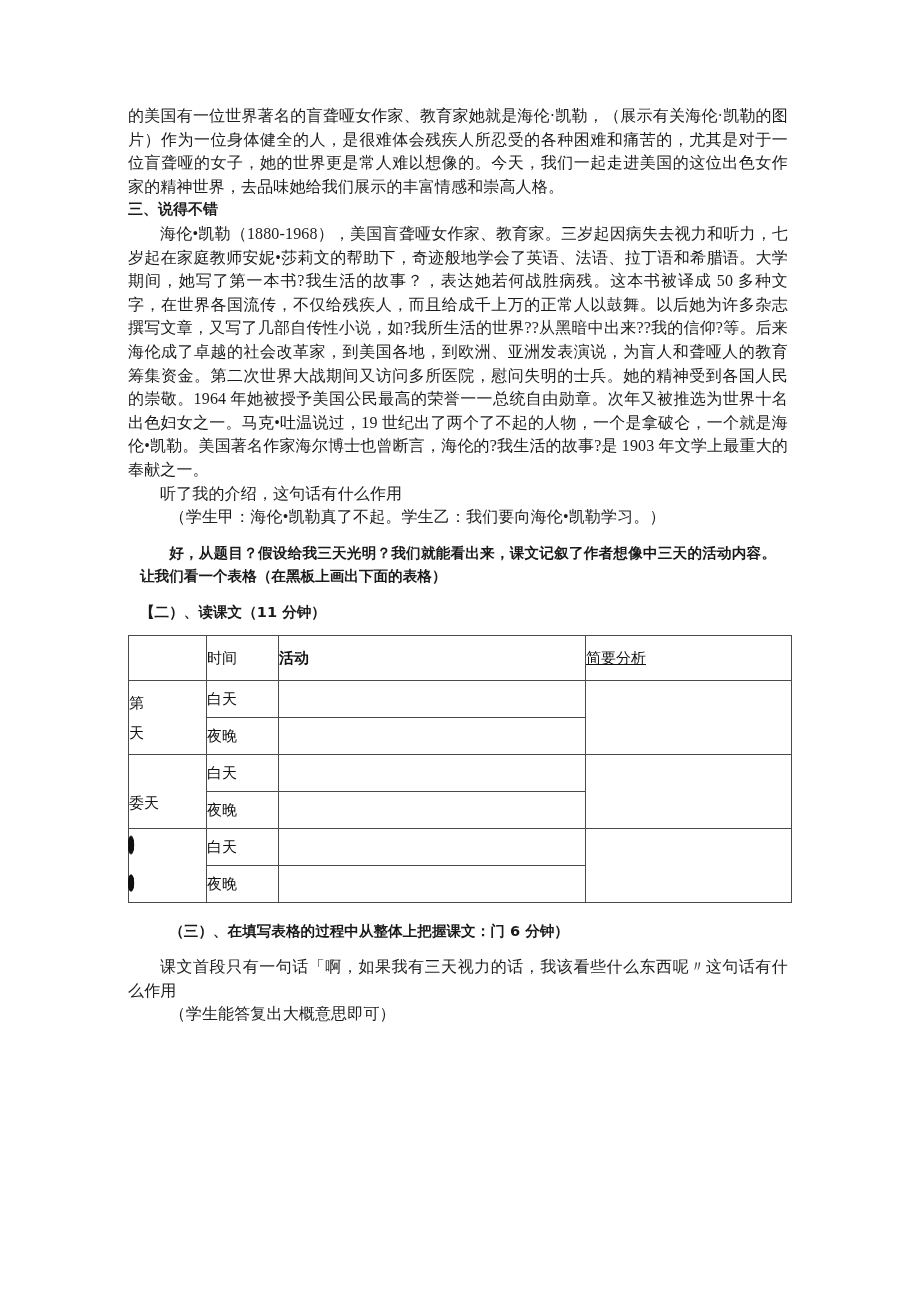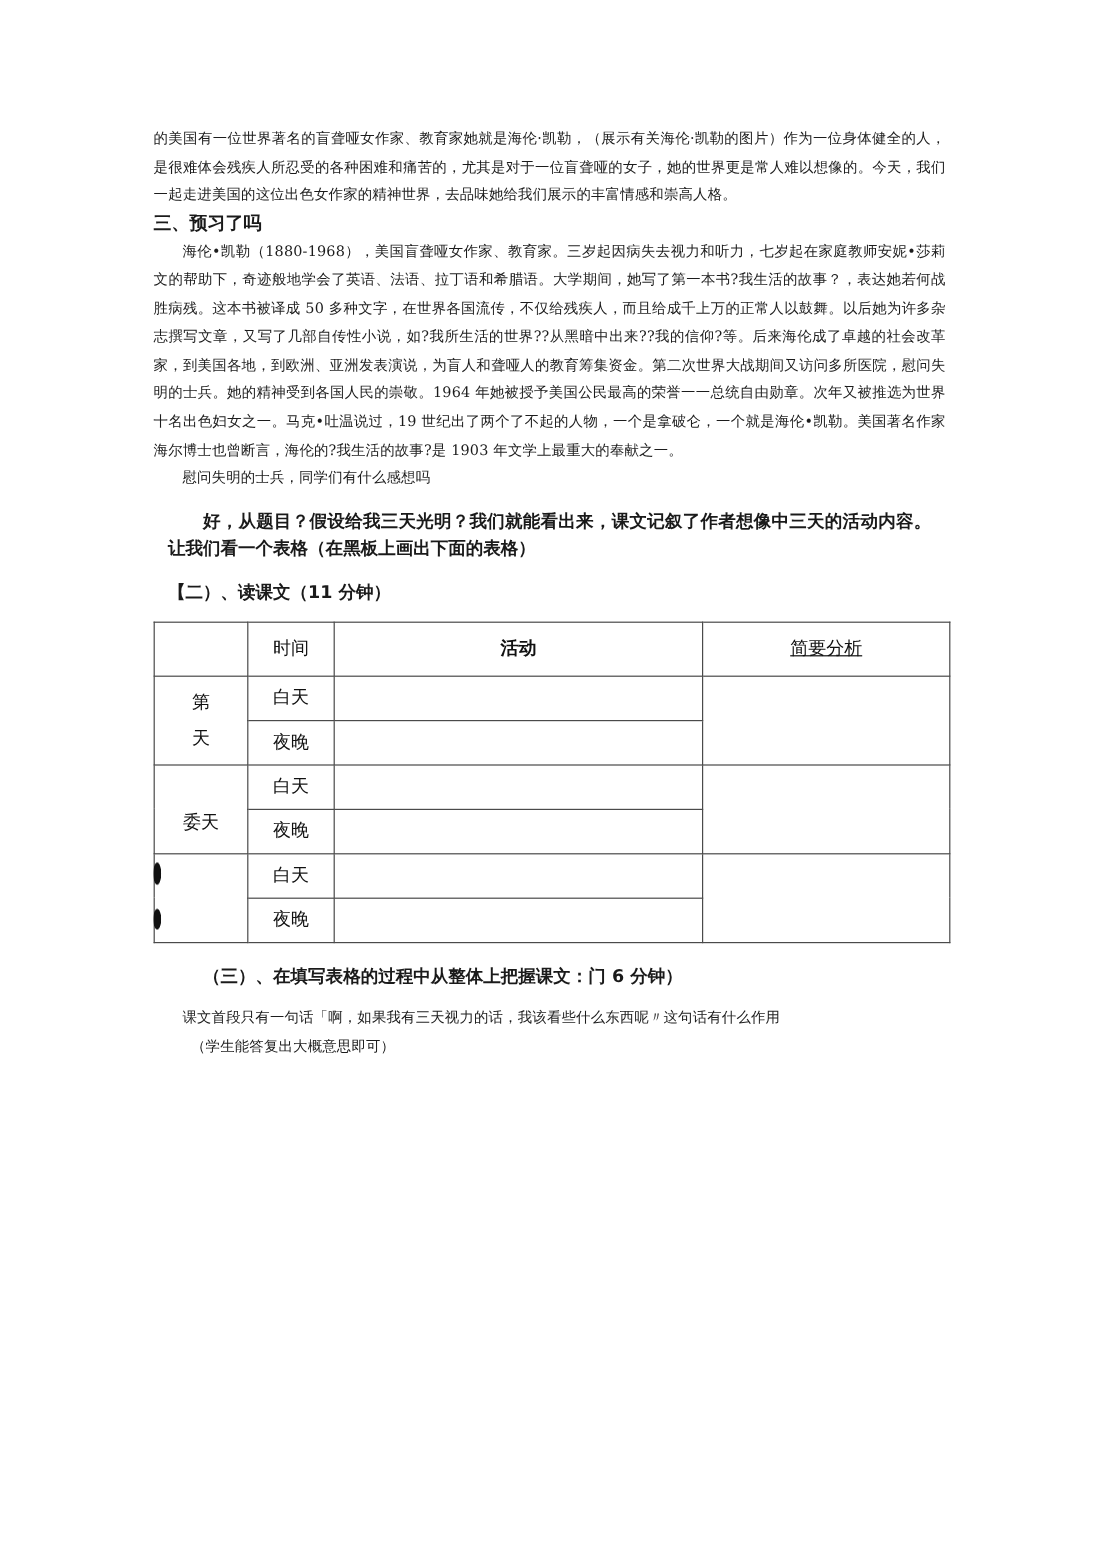--- a/index.html
+++ b/index.html
@@ -19,28 +19,29 @@
     background: #ffffff;
     overflow: hidden;
   }
   #content {
     position: absolute;
     left: 128px;
     top: 104px;
     width: 660px;
   }
   .para {
-    font-size: 12px;
+    font-size: 16px;
     line-height: 23.6px;
     text-align: justify;
     text-justify: inter-ideograph;
     margin: 0;
     letter-spacing: 0.15px;
     word-break: break-all;
     color: #1c1c1c;
+    font-family: Liberation Serif, serif;
   }
   .indent-1 { text-indent: 2em; }
   .bold-para {
     font-weight: bold;
     font-family: "DejaVu Sans", "Liberation Sans", sans-serif;
     font-size: 15px;
     line-height: 23.6px;
     margin: 0;
     text-align: justify;
     word-break: break-all;
@@ -59,21 +60,21 @@
   
   table.grid {
     border-collapse: collapse;
     width: 659px;
     margin-top: 6px;
     table-layout: fixed;
     font-family: "DejaVu Sans", "Liberation Sans", sans-serif;
   }
   table.grid td {
     border: 1px solid #4a4a4a;
-    text-align: center;
+    text-align: left;
     vertical-align: middle;
     font-size: 15px;
     padding: 0;
     color: #111;
   }
   td.c-day   { width: 77px; }
   td.c-time  { width: 71px; }
   td.c-act   { width: 306px; font-weight: bold; }
   td.c-anal  { width: 205px; text-decoration: underline; }
 
@@ -104,28 +105,29 @@
   .spacer-sm { height: 4px; }
 </style>
 </head>
 <body>
 
 <div id="page">
   <div id="content">
 
     <p class="para">的美国有一位世界著名的盲聋哑女作家、教育家她就是海伦·凯勒，（展示有关海伦·凯勒的图片）作为一位身体健全的人，是很难体会残疾人所忍受的各种困难和痛苦的，尤其是对于一位盲聋哑的女子，她的世界更是常人难以想像的。今天，我们一起走进美国的这位出色女作家的精神世界，去品味她给我们展示的丰富情感和崇高人格。</p>
 
-    <p class="bold-para">三、预习了吗</p>
+    <p class="bold-para">三、说得不错</p>
 
 
 
     <p class="para indent-1">海伦•凯勒（1880-1968），美国盲聋哑女作家、教育家。三岁起因病失去视力和听力，七岁起在家庭教师安妮•莎莉文的帮助下，奇迹般地学会了英语、法语、拉丁语和希腊语。大学期间，她写了第一本书?我生活的故事？，表达她若何战胜病残。这本书被译成 50 多种文字，在世界各国流传，不仅给残疾人，而且给成千上万的正常人以鼓舞。以后她为许多杂志撰写文章，又写了几部自传性小说，如?我所生活的世界??从黑暗中出来??我的信仰?等。后来海伦成了卓越的社会改革家，到美国各地，到欧洲、亚洲发表演说，为盲人和聋哑人的教育筹集资金。第二次世界大战期间又访问多所医院，慰问失明的士兵。她的精神受到各国人民的崇敬。1964 年她被授予美国公民最高的荣誉一一总统自由勋章。次年又被推选为世界十名出色妇女之一。马克•吐温说过，19 世纪出了两个了不起的人物，一个是拿破仑，一个就是海伦•凯勒。美国著名作家海尔博士也曾断言，海伦的?我生活的故事?是 1903 年文学上最重大的奉献之一。</p>
 
-    <p class="para indent-1">慰问失明的士兵，同学们有什么感想吗</p>
-
+    <p class="para indent-1">听了我的介绍，这句话有什么作用</p>
+
+    <p class="para" style="text-indent:2.6em;">（学生甲：海伦•凯勒真了不起。学生乙：我们要向海伦•凯勒学习。）</p>
 
 
     <p class="semi" style="text-indent:2em;">好，从题目？假设给我三天光明？我们就能看出来，课文记叙了作者想像中三天的活动内容。让我们看一个表格（在黑板上画出下面的表格）</p>
 
     <p class="semi">【二）、读课文（11 分钟）</p>
 
 
     <table class="grid">
       <tbody>
         <tr class="hdr-row">

